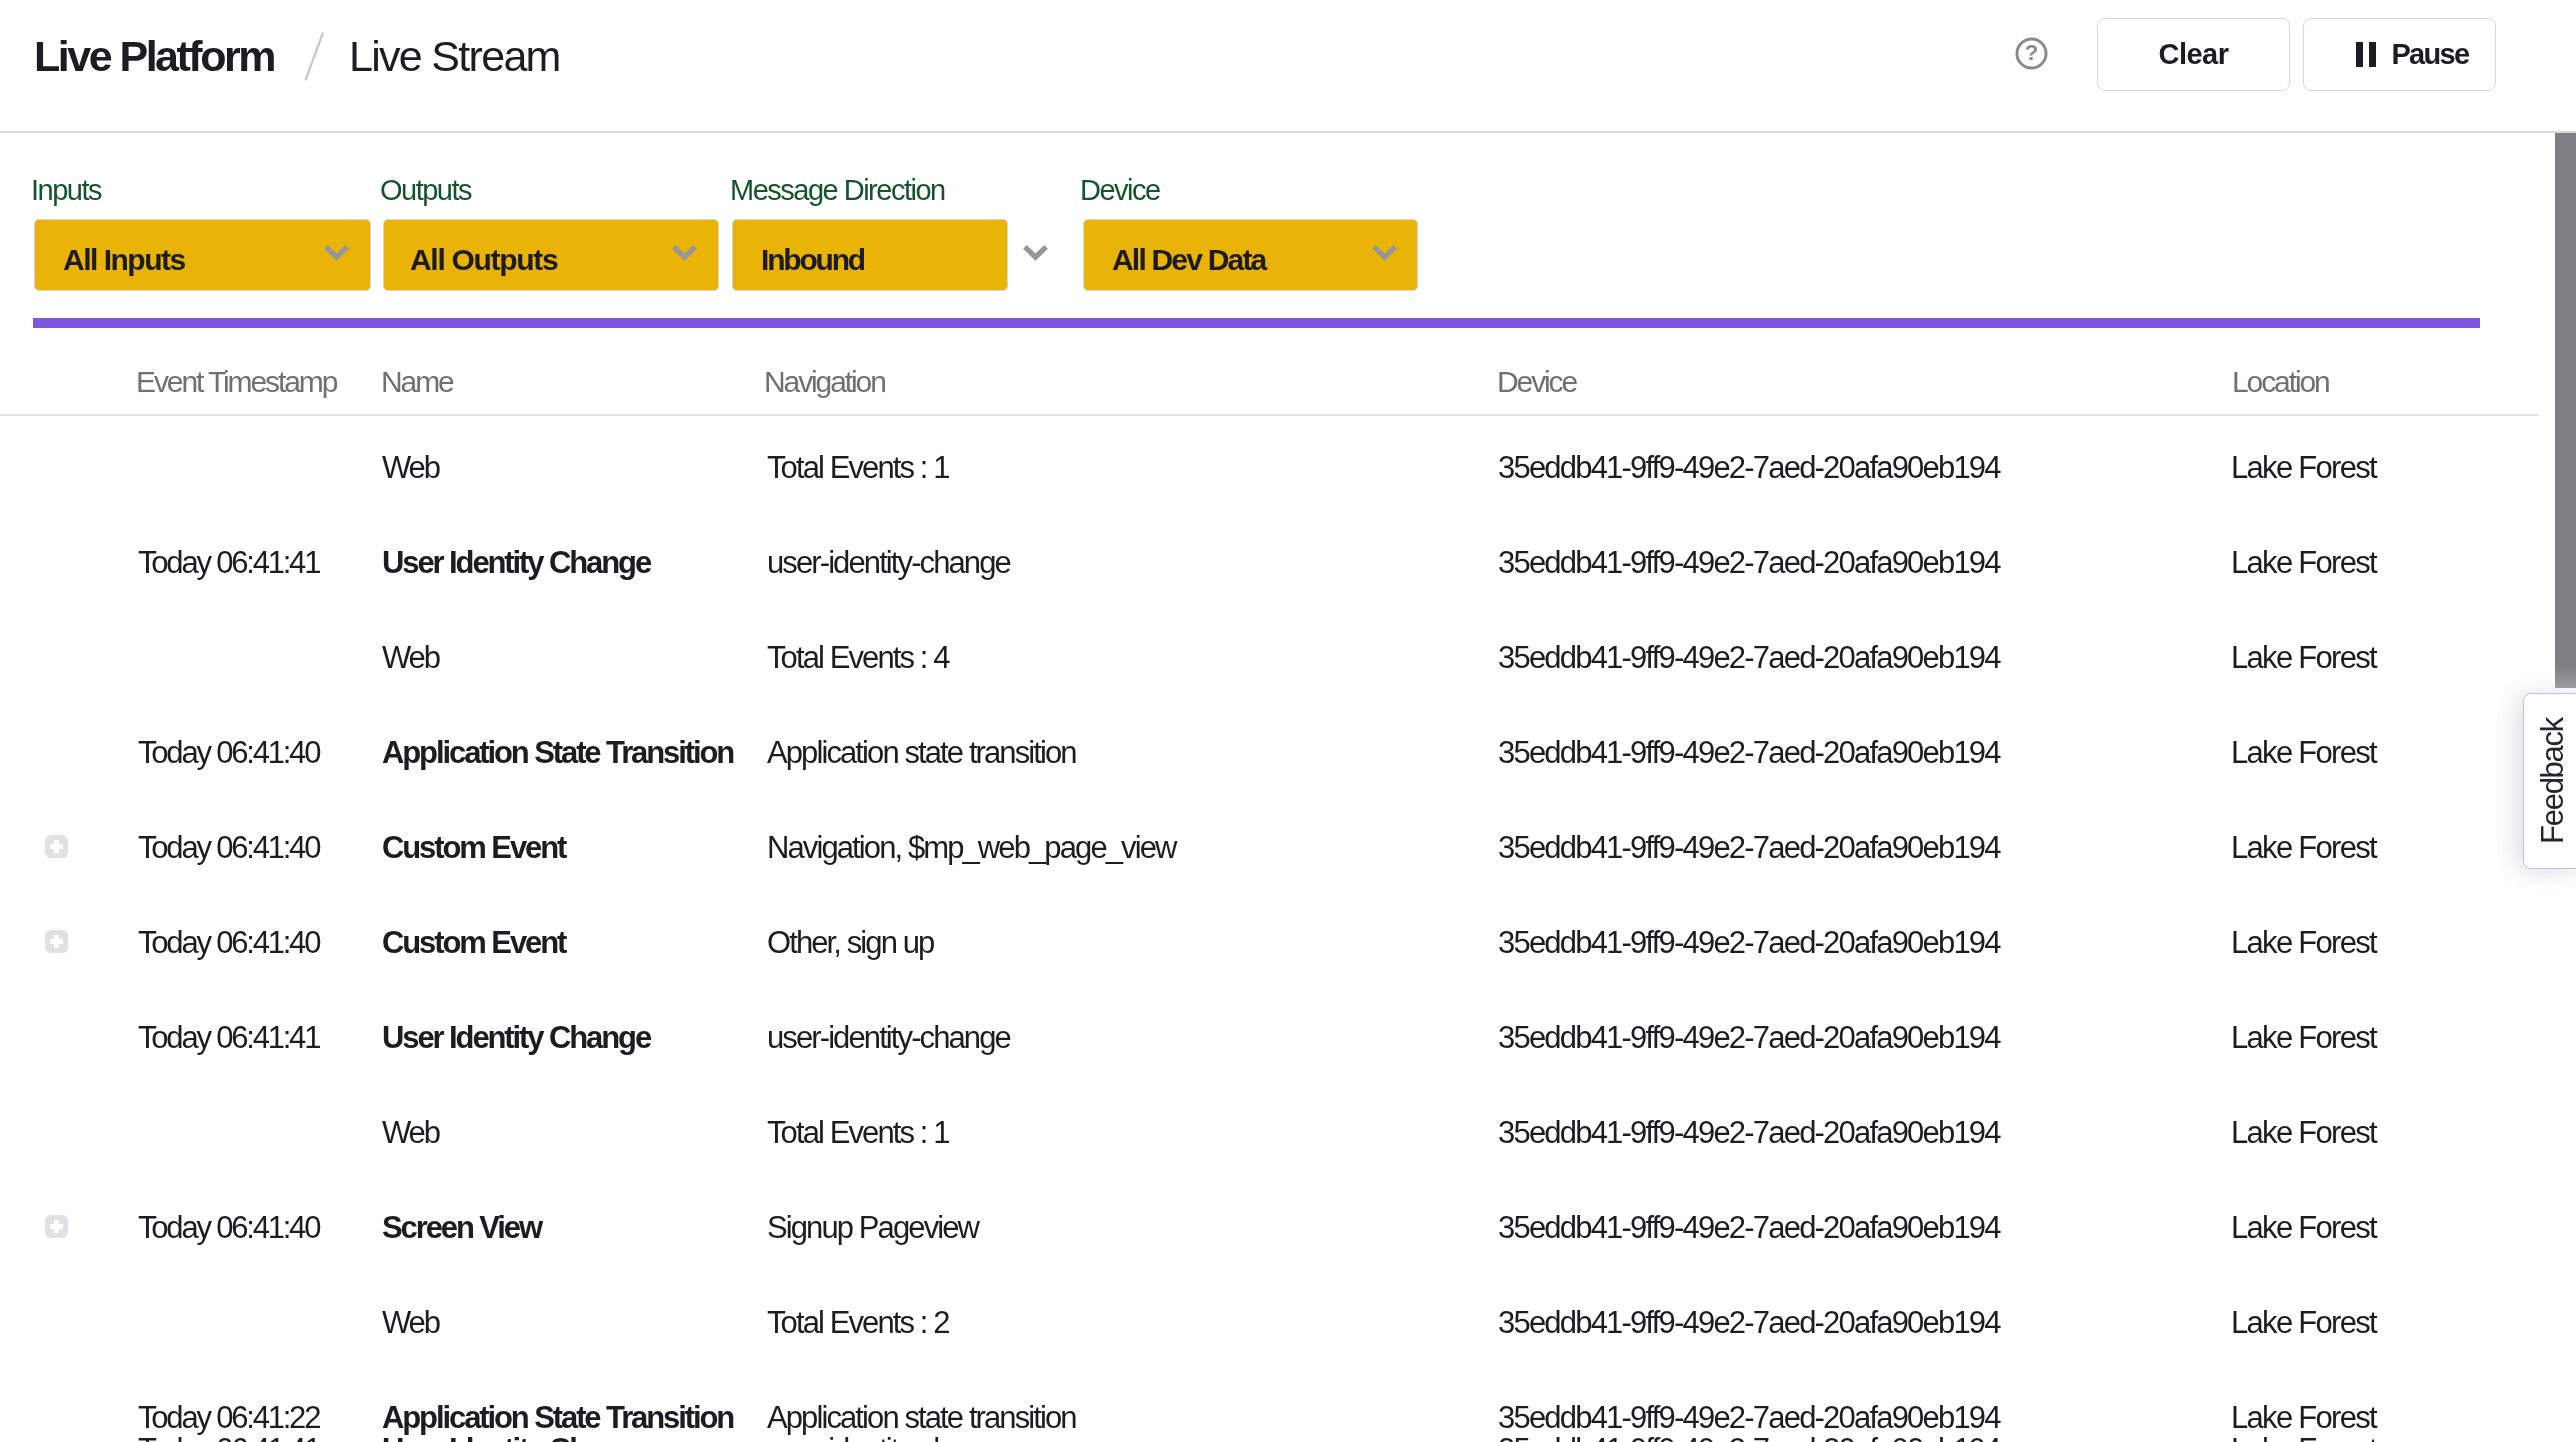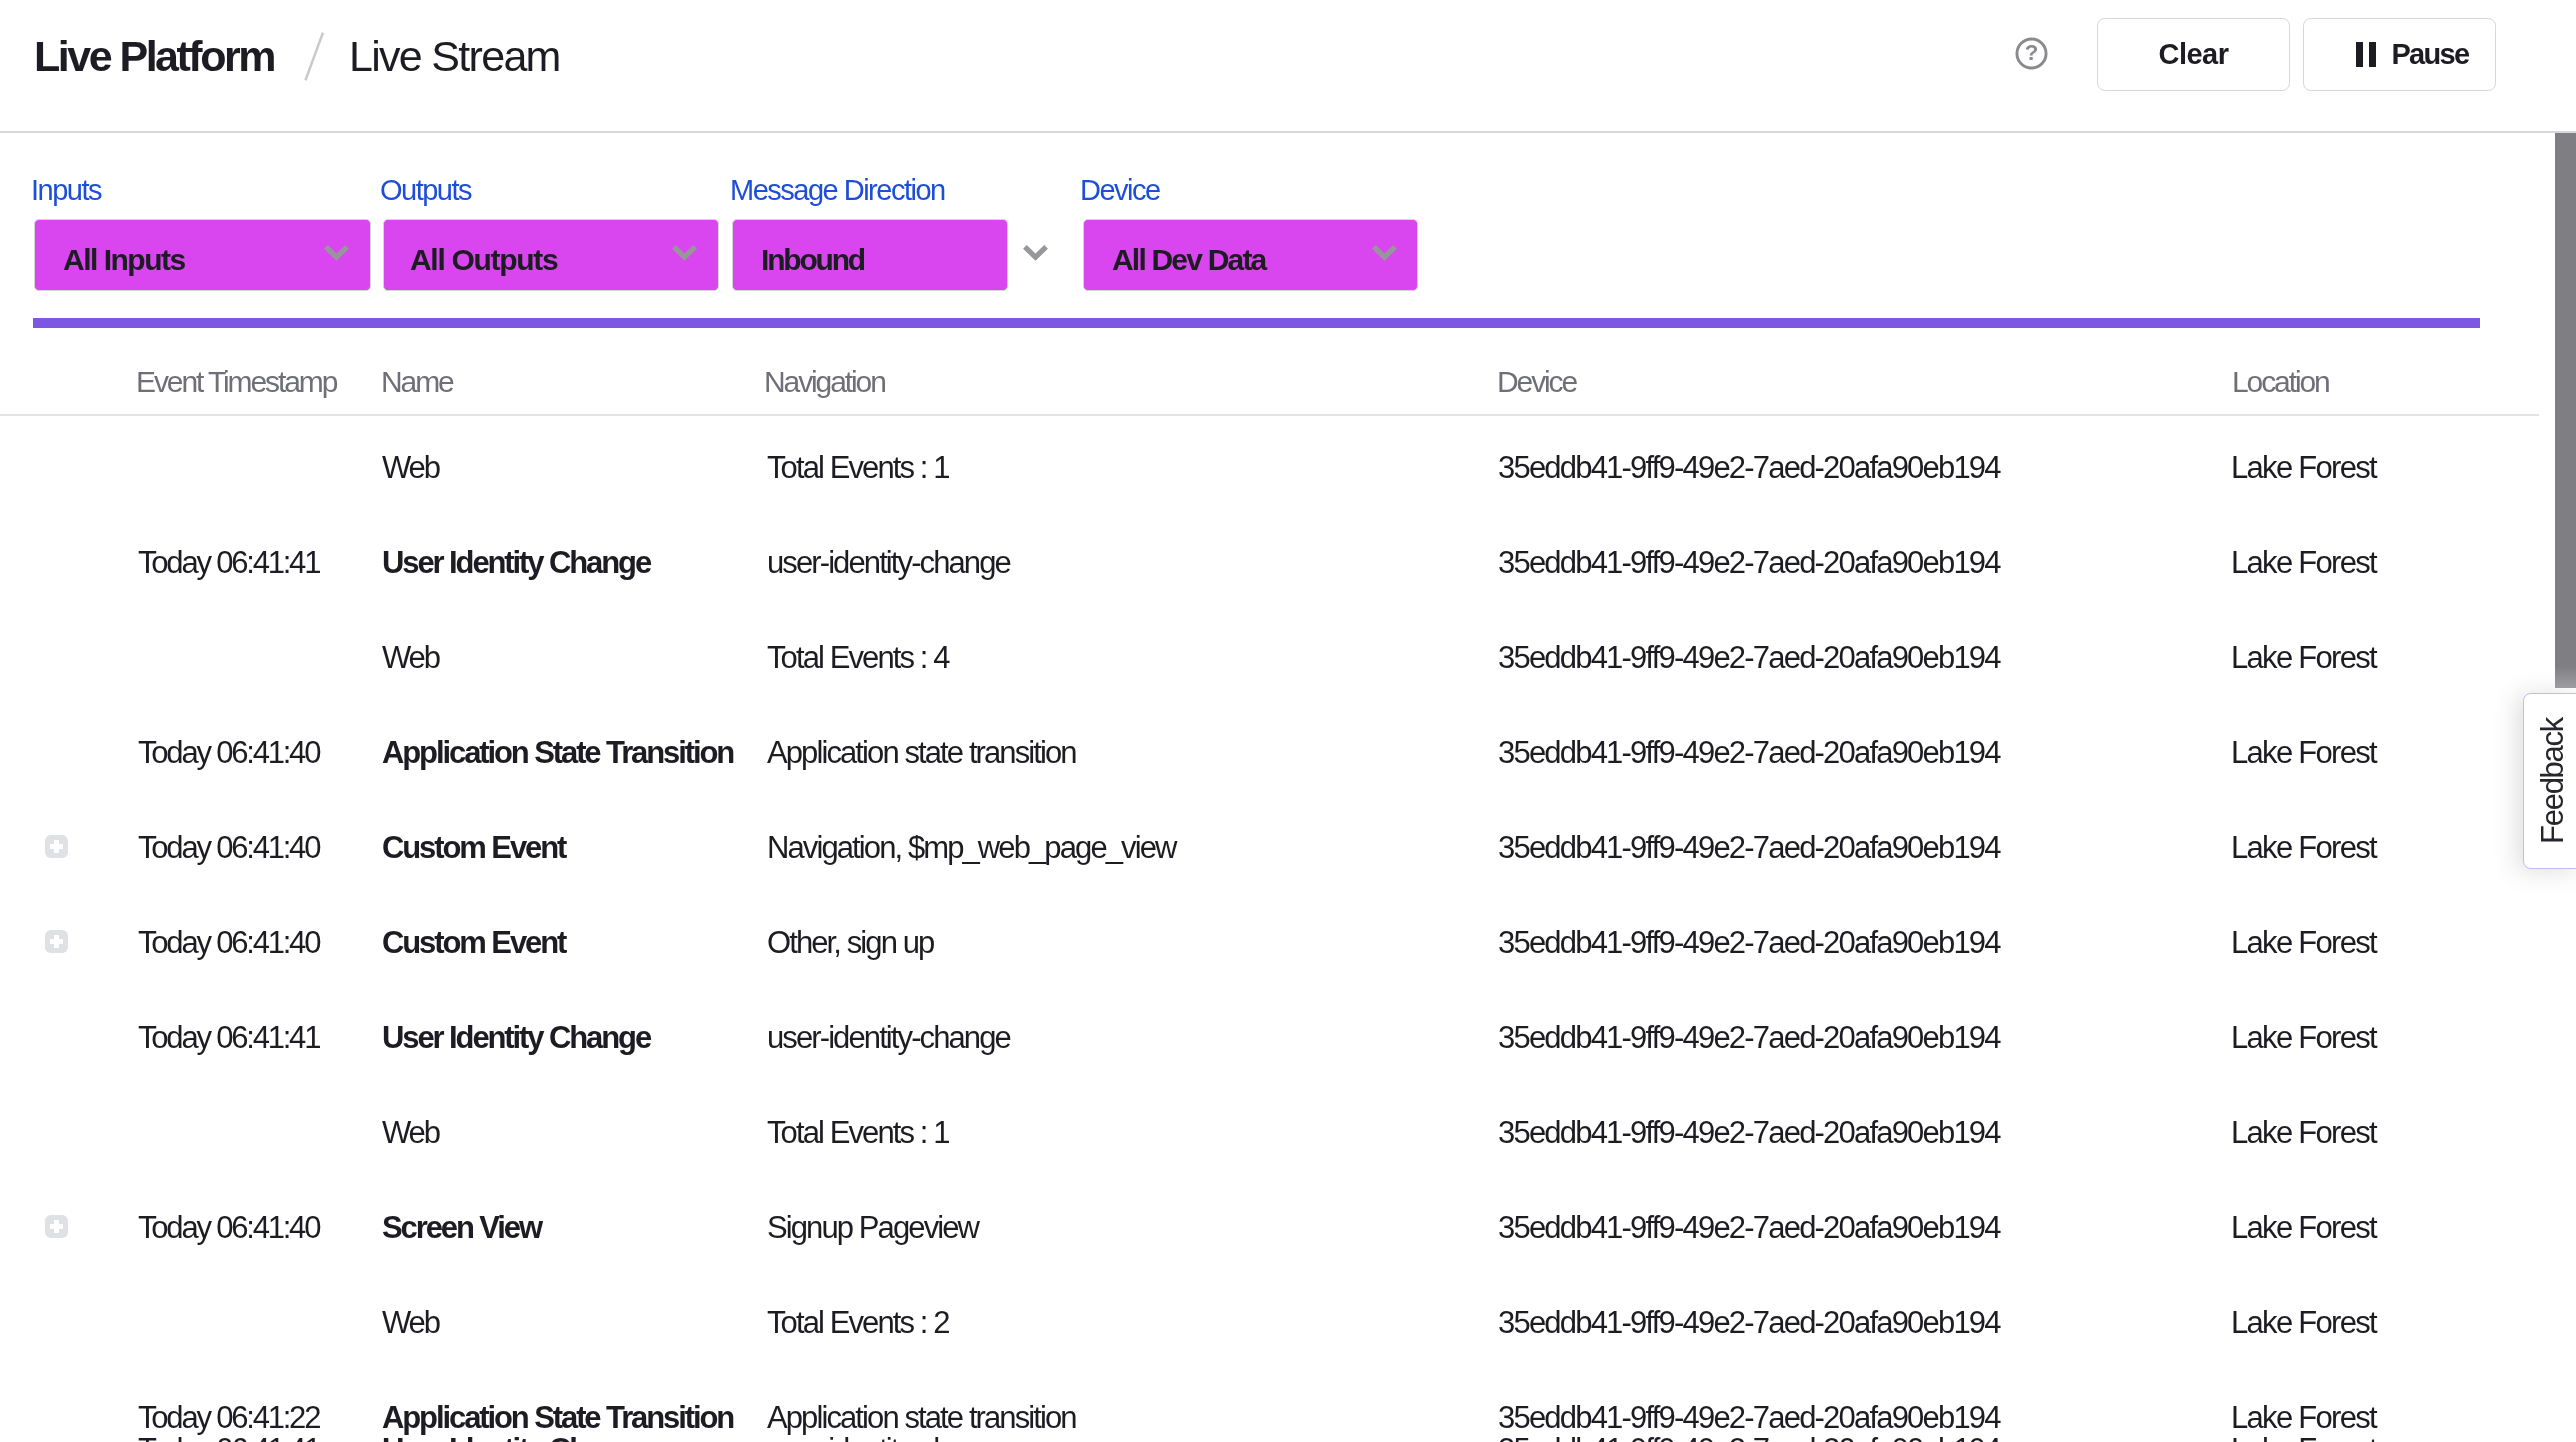--- a/index.html
+++ b/index.html
@@ -1,28 +1,28 @@
 <!DOCTYPE html>
 <html><head>
 <meta charset="utf-8">
 <style>
   * { margin:0; padding:0; box-sizing:border-box; }
   html,body { width:2576px; height:1442px; background:#fff; overflow:hidden; }
   body { font-family:"Liberation Sans", sans-serif; color:#1c1c22; position:relative; }
   .a { position:absolute; line-height:1; white-space:nowrap; }
   .b { font-weight:bold; }
-  .gray { color:#1d4ed8; }
+  .gray { color:#14532d; }
   .th { color:#6f6f77; font-size:30px; letter-spacing:-2.1px; }
   .cell { font-size:31px; }
   .ts { letter-spacing:-2.2px; }
   .nm { letter-spacing:-2.1px; }
   .ds { letter-spacing:-1.9px; }
   .dv { letter-spacing:-1.8px; }
   .lc { letter-spacing:-1.7px; }
-  .box { position:absolute; top:219px; height:72px; border:1.9px solid #d5d5d9; border-radius:4.9px; background:#d946ef; }
+  .box { position:absolute; top:219px; height:72px; border:1.9px solid #d5d5d9; border-radius:4.9px; background:#eab308; }
   .boxtxt { position:absolute; top:25px; font-size:30px; font-weight:bold; letter-spacing:-0.5px; line-height:1; }
   .chev { position:absolute; top:24px; }
   .plus { position:absolute; left:45px; width:23px; height:23px; border-radius:5.8px; background:#e0e1e4; }
   .plus::before { content:""; position:absolute; left:4.9px; top:9.2px; width:13.6px; height:4.9px; background:#fff; }
   .plus::after { content:""; position:absolute; left:9.2px; top:4.9px; width:4.9px; height:13.6px; background:#fff; }
   .btn { position:absolute; top:18.4px; height:73px; border:1.9px solid #d7d7da; border-radius:7.8px; background:#fff; display:flex; align-items:center; justify-content:center; }
 </style>
 </head>
 <body>
 

